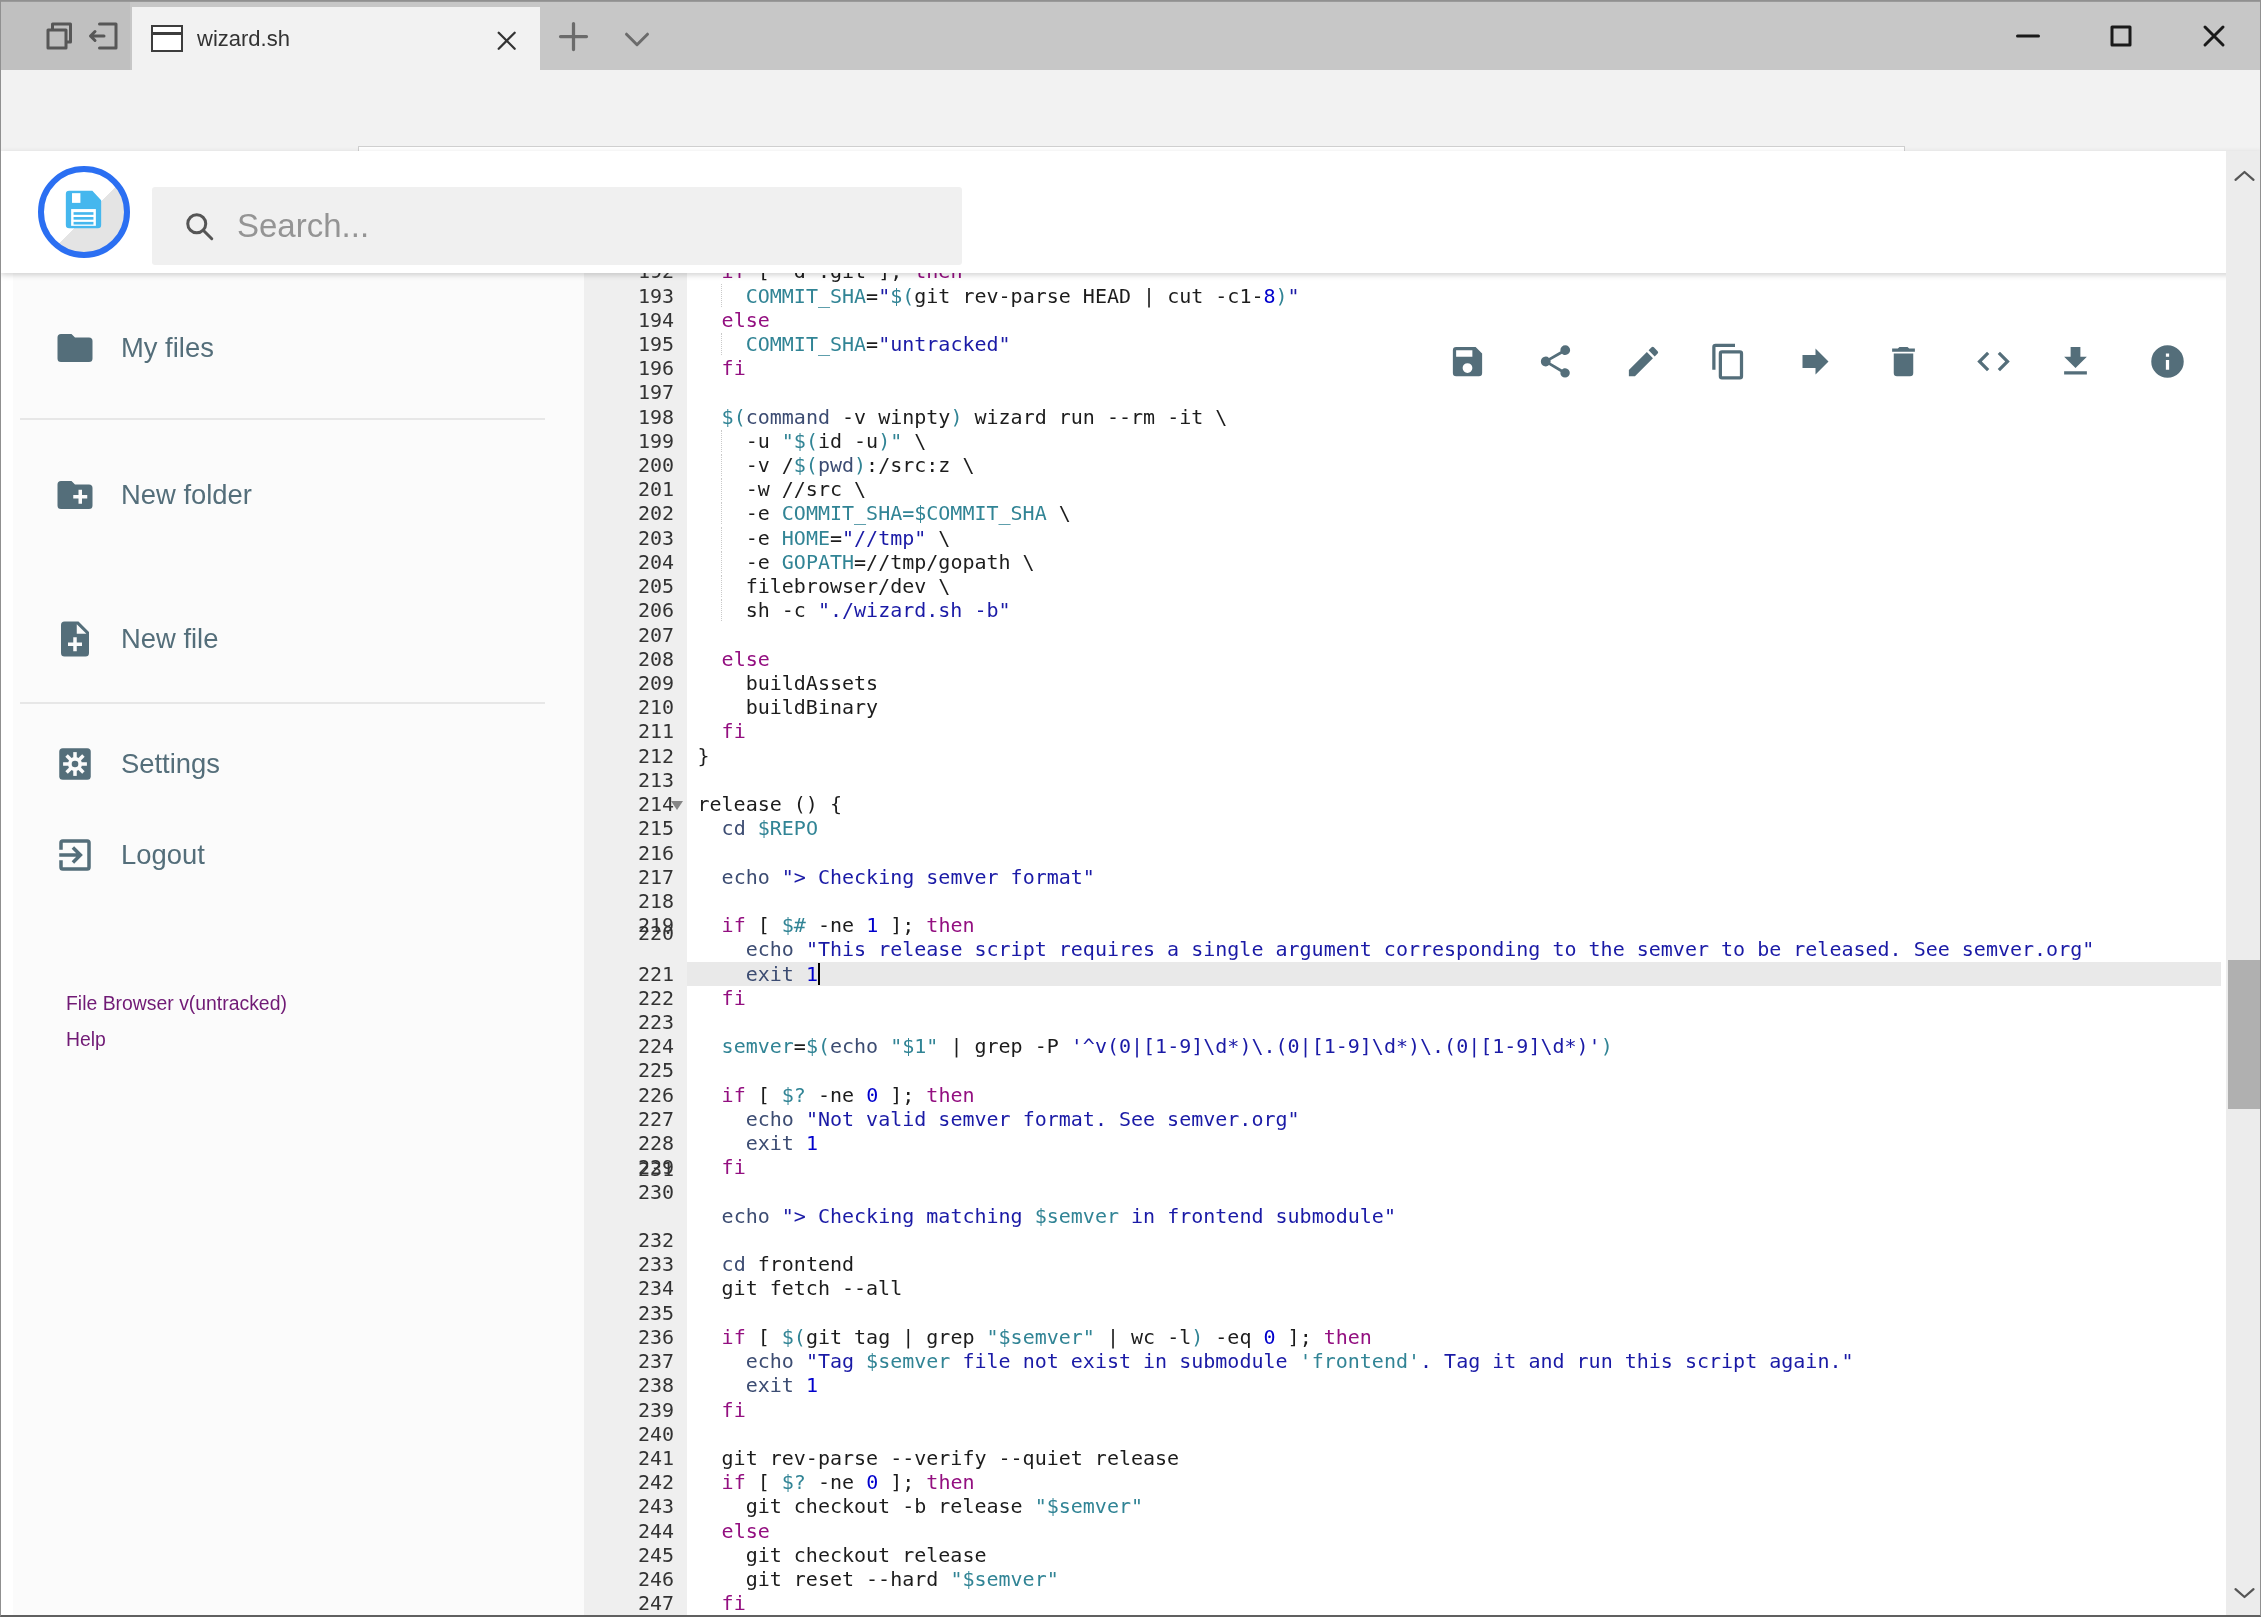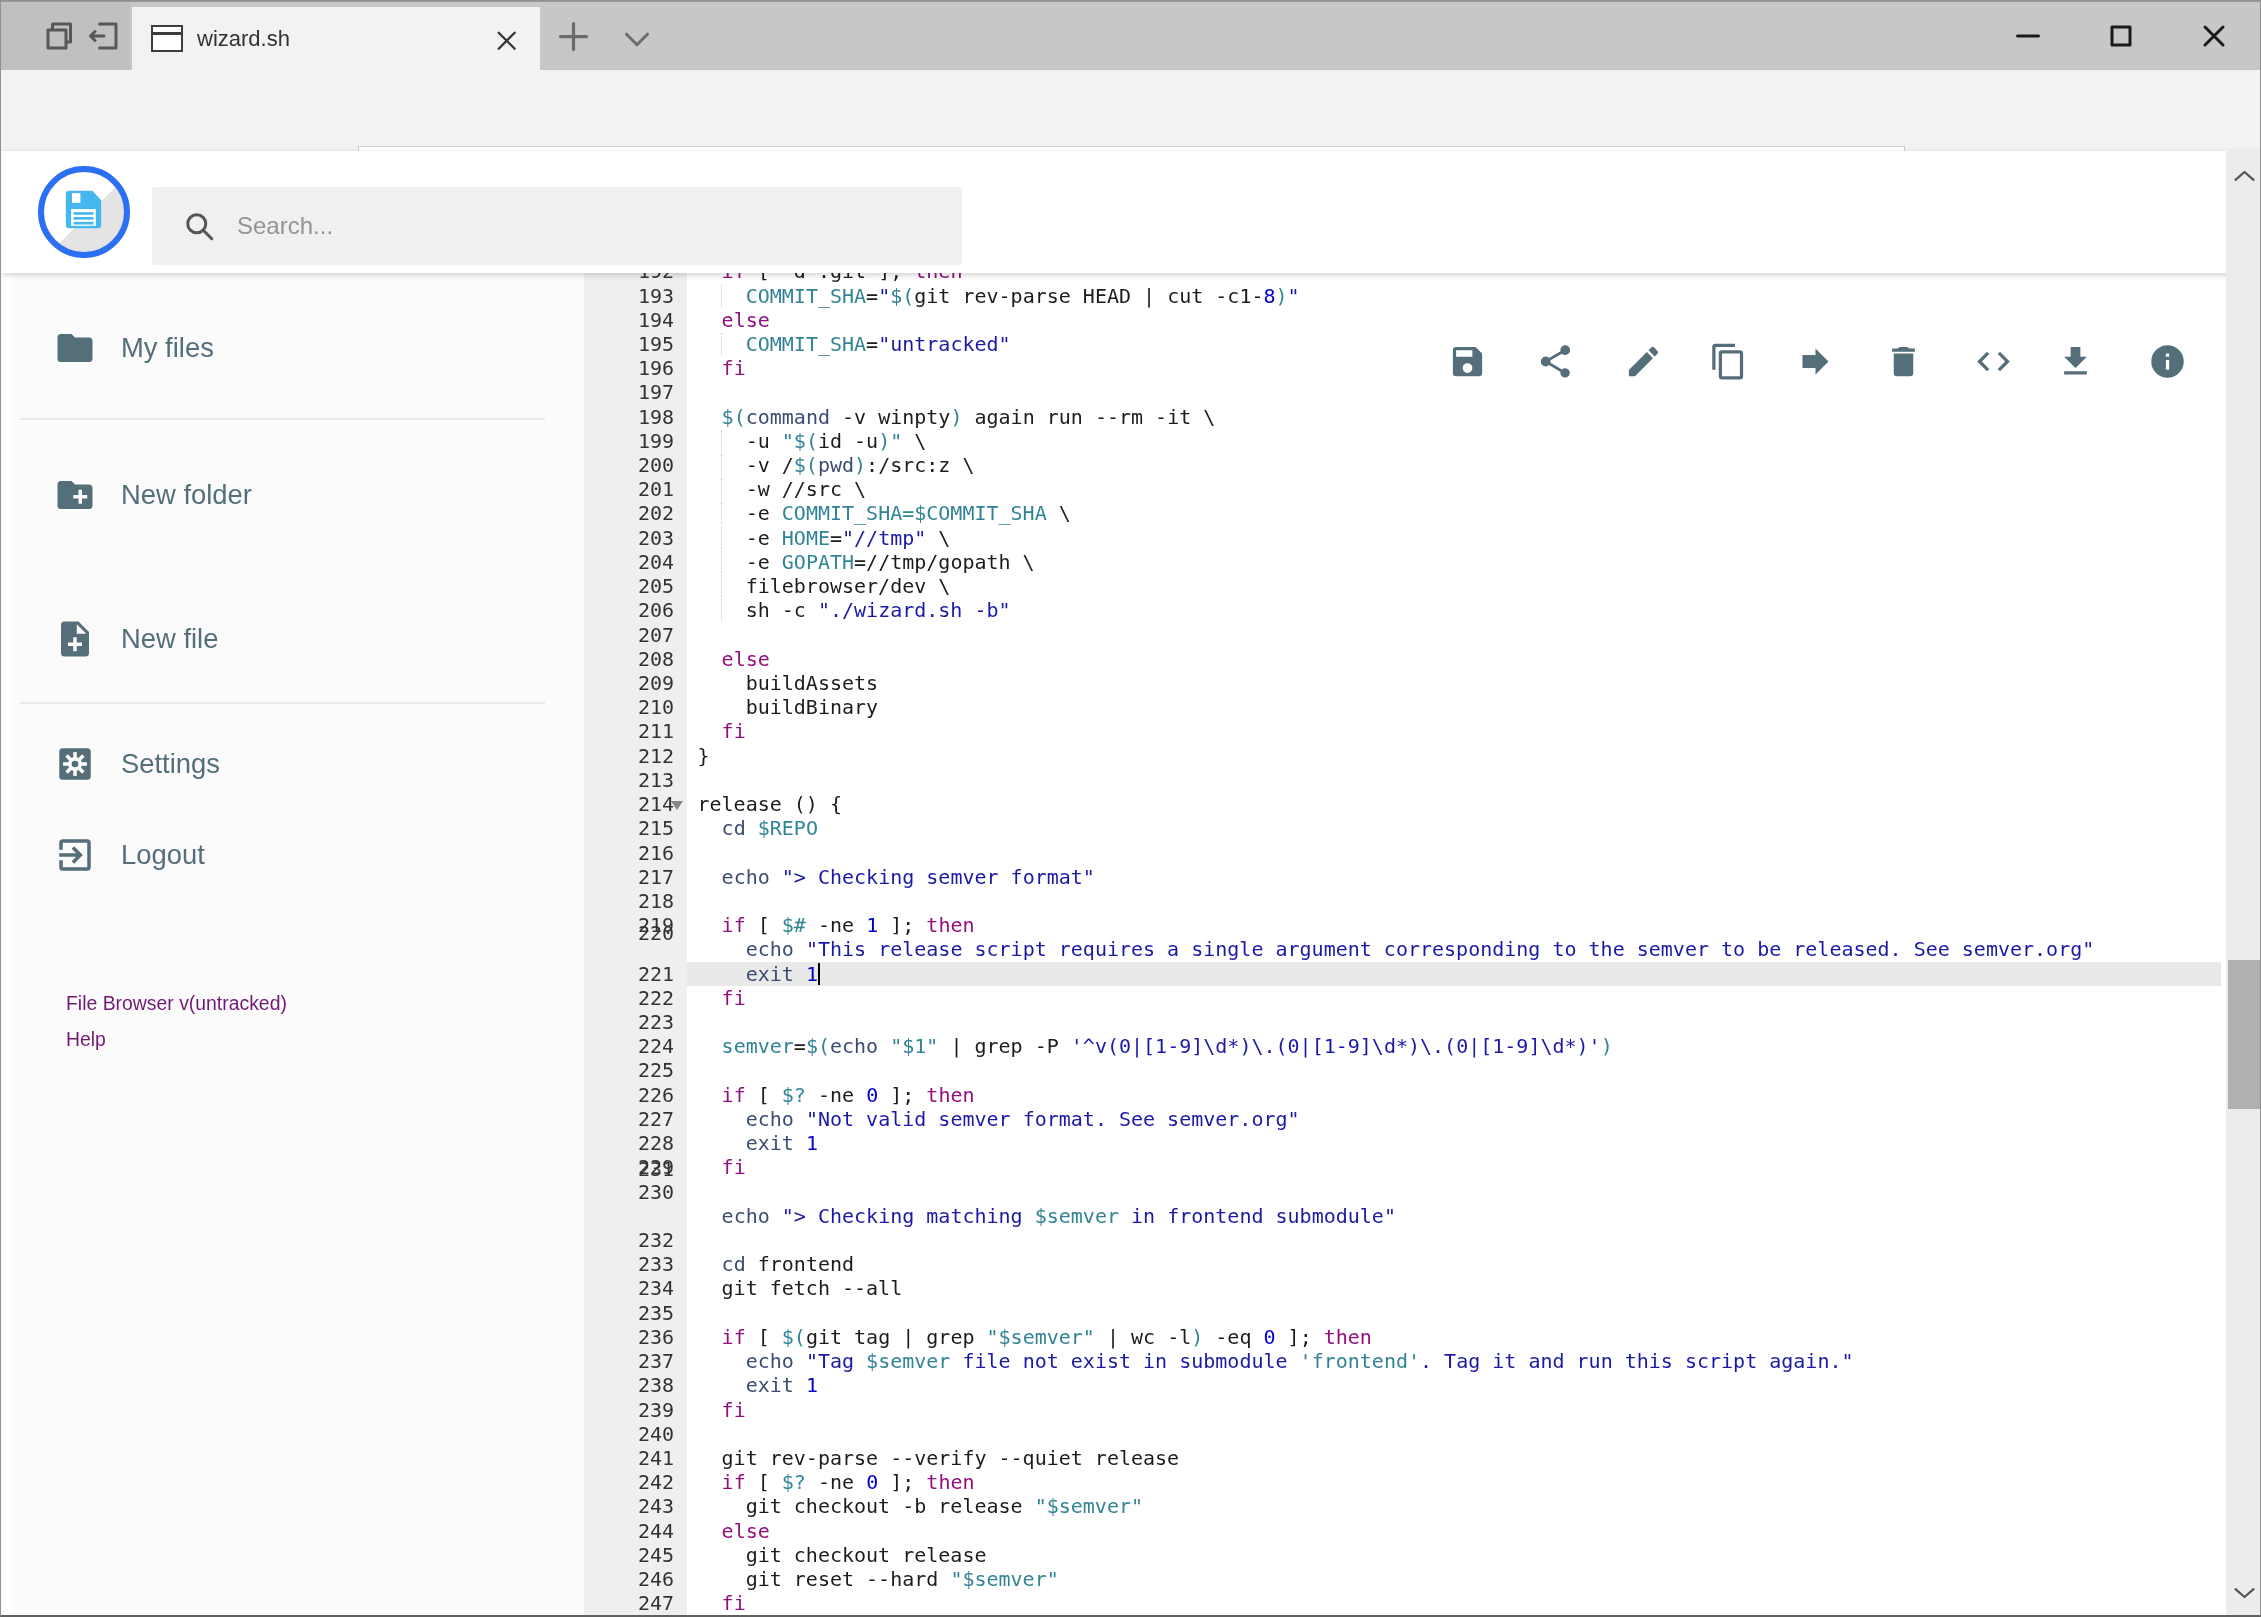--- a/index.html
+++ b/index.html
@@ -34,21 +34,21 @@
   .addr-right{position:absolute;top:10.5px;width:36px;height:36px}
   .hubbtn{position:absolute;top:87px;width:40px;height:40px;color:#3a3a3a}
   
   .appheader{position:absolute;left:0;top:150px;width:2261px;height:122px;background:#fff;box-shadow:0 2.4px 5.7px rgba(0,0,0,.18);z-index:3}
   .logo{position:absolute;left:37px;top:165px;width:92px;height:92px;border-radius:50%;
     border:6.5px solid var(--c-logo_ring);background:linear-gradient(135deg,#fff 54%,#e4e4e4 54%);overflow:hidden}
   .logo svg{position:absolute;left:13px;top:11.3px}
   .searchbox{position:absolute;left:151px;top:186px;width:810px;height:78px;background:#f0f0f0;border-radius:3.2px}
   .search-ico{position:absolute;left:29px;top:21px;width:36px;height:36px}
   .searchbox input{position:absolute;left:85px;top:0;width:694px;height:78px;border:0;background:transparent;outline:none;
-    font-size:24px;color:#444;font-family:"Liberation Sans",sans-serif}
+    font-size:33px;color:#444;font-family:"Liberation Sans",sans-serif}
   .searchbox input::placeholder{color:#949494}
   .tbtn{position:absolute;top:191px;width:39px;height:39px}
   .tbtn svg{width:39px;height:39px;fill:var(--c-accent)}
   
   .sidebar{position:absolute;left:12px;top:272px;width:583px;height:1345px;background:#fbfbfb}
   .side-item{position:absolute;left:0;width:583px;height:45px;display:flex;align-items:center;cursor:pointer}
   .side-ico{width:42px;height:42px;margin-left:41px;flex:none}
   .side-ico svg{width:42px;height:42px;fill:var(--c-accent)}
   .side-label{margin-left:25px;font-size:27.4px;color:var(--c-accent)}
   .side-div{position:absolute;left:6.5px;width:525px;height:1.6px;background:#e7e7e7}
@@ -378,21 +378,21 @@
         <div class="gcell" style="top: 1294px;">246</div>
         <div class="gcell" style="top: 1318px;">247</div>
       </div>
     <div class="codecol">
         <div class="cline" style="top: -13.7px;"><span class="tk-d">  </span><span class="tk-k">if</span><span class="tk-d"> [ -d .git ]; </span><span class="tk-k">then</span></div>
         <div class="cline" style="top: 10.5px;"><span class="iguide"></span><span class="tk-d">    </span><span class="tk-v">COMMIT_SHA</span><span class="tk-d">=</span><span class="tk-s">"</span><span class="tk-v">$(</span><span class="tk-d">git rev-parse HEAD | cut -c1-</span><span class="tk-n">8</span><span class="tk-v">)</span><span class="tk-s">"</span></div>
         <div class="cline" style="top: 35px;"><span class="tk-d">  </span><span class="tk-k">else</span></div>
         <div class="cline" style="top: 59px;"><span class="iguide"></span><span class="tk-d">    </span><span class="tk-v">COMMIT_SHA</span><span class="tk-d">=</span><span class="tk-s">"untracked"</span></div>
         <div class="cline" style="top: 83px;"><span class="tk-d">  </span><span class="tk-k">fi</span></div>
         <div class="cline" style="top: 107px;"></div>
-        <div class="cline" style="top: 132px;"><span class="tk-d">  </span><span class="tk-v">$(</span><span class="tk-b">command</span><span class="tk-d"> -v winpty</span><span class="tk-v">)</span><span class="tk-d"> again run --rm -it \</span></div>
+        <div class="cline" style="top: 132px;"><span class="tk-d">  </span><span class="tk-v">$(</span><span class="tk-b">command</span><span class="tk-d"> -v winpty</span><span class="tk-v">)</span><span class="tk-d"> wizard run --rm -it \</span></div>
         <div class="cline" style="top: 156px;"><span class="iguide"></span><span class="tk-d">    -u </span><span class="tk-v">"$(</span><span class="tk-d">id -u</span><span class="tk-v">)"</span><span class="tk-d"> \</span></div>
         <div class="cline" style="top: 180px;"><span class="iguide"></span><span class="tk-d">    -v /</span><span class="tk-v">$(</span><span class="tk-b">pwd</span><span class="tk-v">)</span><span class="tk-d">:/src:z \</span></div>
         <div class="cline" style="top: 204px;"><span class="iguide"></span><span class="tk-d">    -w //src \</span></div>
         <div class="cline" style="top: 228px;"><span class="iguide"></span><span class="tk-d">    -e </span><span class="tk-v">COMMIT_SHA=$COMMIT_SHA</span><span class="tk-d"> \</span></div>
         <div class="cline" style="top: 253px;"><span class="iguide"></span><span class="tk-d">    -e </span><span class="tk-v">HOME</span><span class="tk-d">=</span><span class="tk-s">"//tmp"</span><span class="tk-d"> \</span></div>
         <div class="cline" style="top: 277px;"><span class="iguide"></span><span class="tk-d">    -e </span><span class="tk-v">GOPATH</span><span class="tk-d">=//tmp/gopath \</span></div>
         <div class="cline" style="top: 301px;"><span class="iguide"></span><span class="tk-d">    filebrowser/dev \</span></div>
         <div class="cline" style="top: 325px;"><span class="iguide"></span><span class="tk-d">    sh -c </span><span class="tk-s">"./wizard.sh -b"</span></div>
         <div class="cline" style="top: 350px;"></div>
         <div class="cline" style="top: 374px;"><span class="tk-d">  </span><span class="tk-k">else</span></div>

